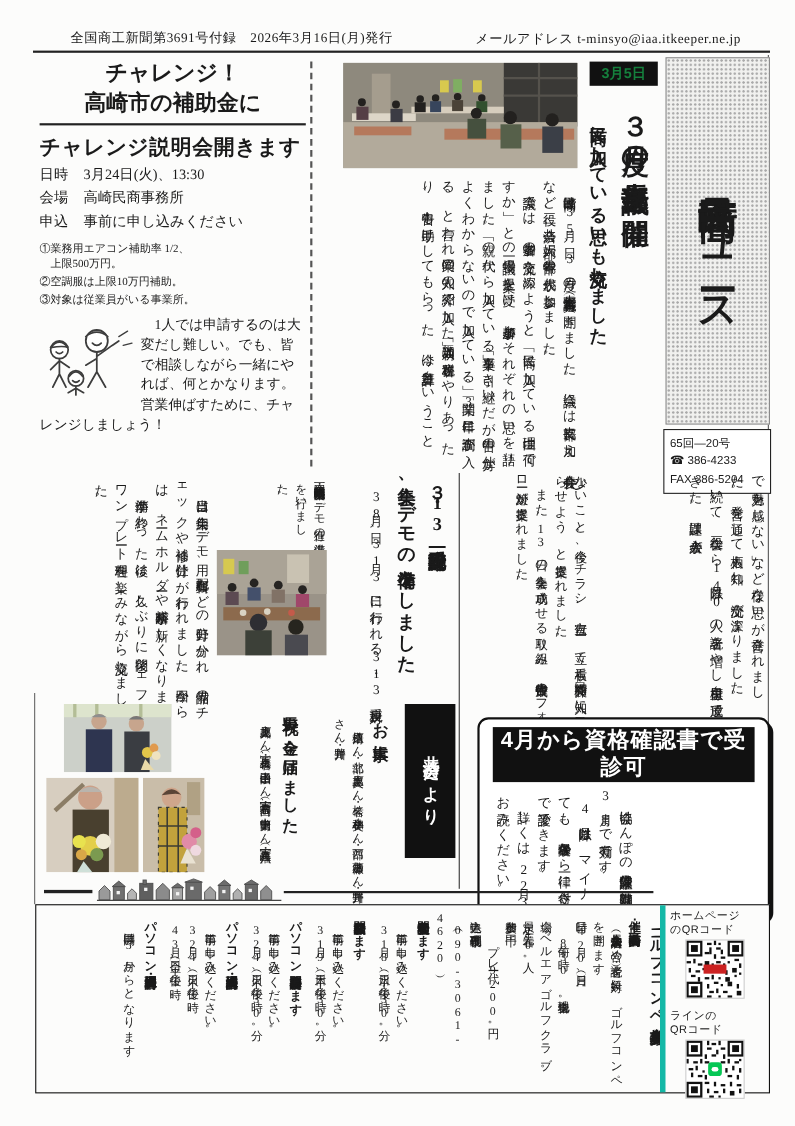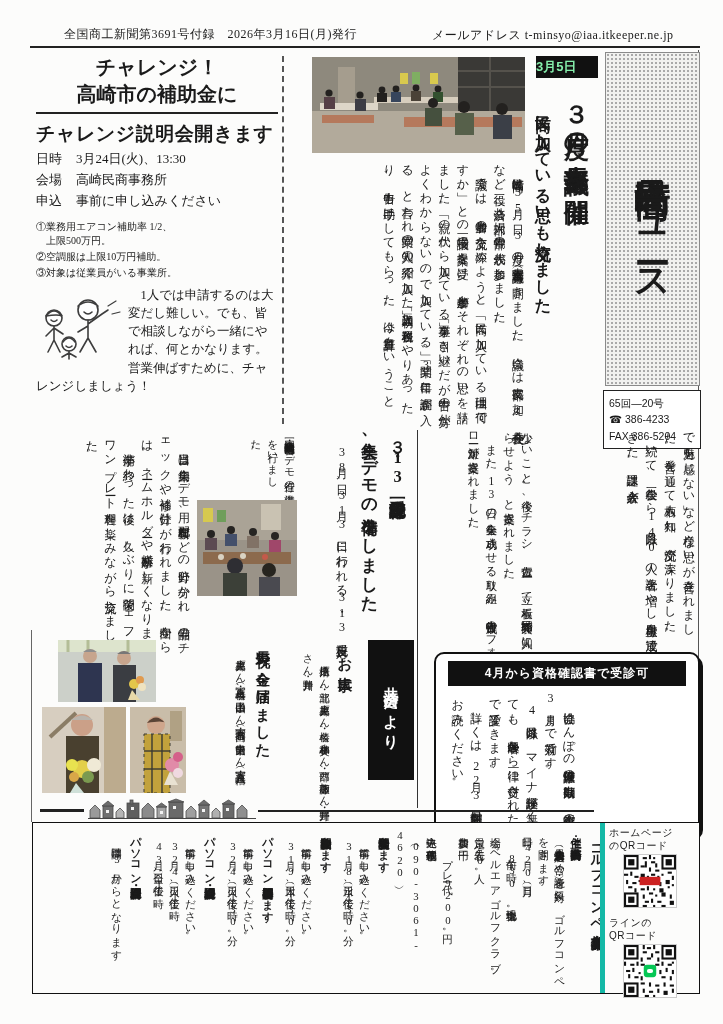--- a/index.html
+++ b/index.html
@@ -10,21 +10,21 @@
   .v{writing-mode:vertical-rl;text-orientation:upright;}
   .pre{white-space:pre-line;}
   .hr{background:#222;}
   
   .hdr{font-size:12px;letter-spacing:.5px;}
   
   .mast{background-color:#f1f1ef;border:1px solid #8a8a8a;
         background-image:radial-gradient(circle,#a9a9a9 1px,rgba(0,0,0,0) 1.2px);background-size:4px 4px;}
   .mast-title{font-size:36px;font-weight:900;line-height:92px;letter-spacing:2px;}
   .contact{border:1.5px solid #222;background:#fff;font-size:10.5px;line-height:1.55;padding:4px 5px;}
-  .badge{background:#111;color:#86efac;font-size:13px;font-weight:bold;line-height:22px;}
+  .badge{background:#111;color:#15803d;font-size:13px;font-weight:bold;text-align:center;line-height:22px;}
   .headline1{font-size:25px;font-weight:bold;line-height:30px;letter-spacing:1px;}
   .subhead1{font-size:16px;font-weight:bold;line-height:26px;}
   .body-v{font-size:12px;line-height:18.4px;letter-spacing:.6px;}
   
   .sub-title{font-size:20px;font-weight:bold;text-align:center;line-height:1.35;
              border-bottom:2px solid #222;padding-bottom:4px;}
   .sub-sub{font-size:19px;font-weight:bold;margin-top:7px;letter-spacing:.5px;}
   .sub-row{font-size:13px;margin-top:3px;display:flex;}
   .sub-row .lbl{width:40px;flex:none;}
   .sub-notes{font-size:10px;margin-top:10px;line-height:1.4;}
@@ -32,21 +32,21 @@
   .dashline{border-left:2px dashed #555;}
   .vline{border-left:1.2px solid #333;}
   
   .headline2{font-size:16.5px;font-weight:bold;line-height:28px;letter-spacing:.5px;}
   .blackbox{background:#111;color:#fff;}
   .kyotitle{font-size:15px;font-weight:bold;line-height:46px;text-align:center;letter-spacing:3px;}
   .h3v{font-size:14.5px;font-weight:bold;line-height:22px;letter-spacing:1px;}
   .names{font-size:10.5px;line-height:16.5px;letter-spacing:.5px;}
   
   .kakubox{border:2.5px solid #111;border-radius:10px;background:#fff;box-shadow:3px 4px 0 0 #111;}
-  .kakutitle{background:#111;color:#fff;font-size:12px;font-weight:bold;text-align:center;
+  .kakutitle{background:#111;color:#fff;font-size:20px;font-weight:bold;text-align:center;
              line-height:25px;letter-spacing:1px;}
   
   .bottombox{border:1.5px solid #111;background:#fcfcfb;}
   .ann{writing-mode:vertical-rl;text-orientation:upright;}
   .gtitle{font-size:13.5px;font-weight:900;line-height:19px;letter-spacing:.5px;margin-left:4px;
           font-family:"Liberation Sans","DejaVu Sans",sans-serif;transform:skewY(-2deg);}
   .gorg{font-size:11px;font-weight:bold;line-height:16px;}
   .gbody,.gdetails{font-size:10.8px;line-height:16px;letter-spacing:.3px;}
   .notice{margin-left:7px;}
   .ntitle{font-size:11px;font-weight:900;line-height:16px;margin-left:3px;}

